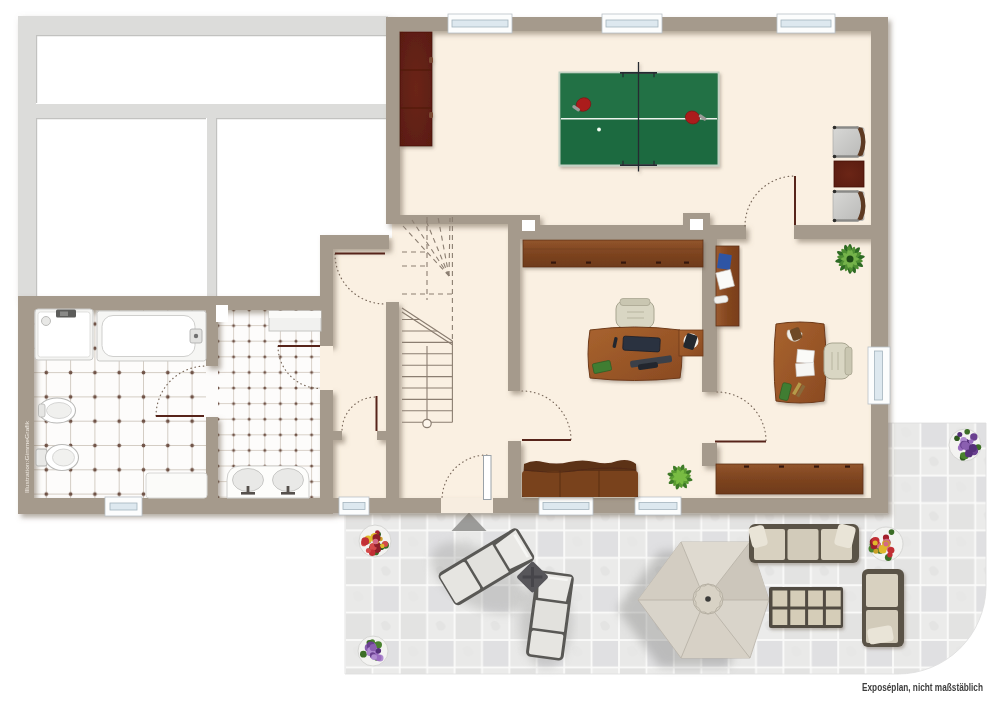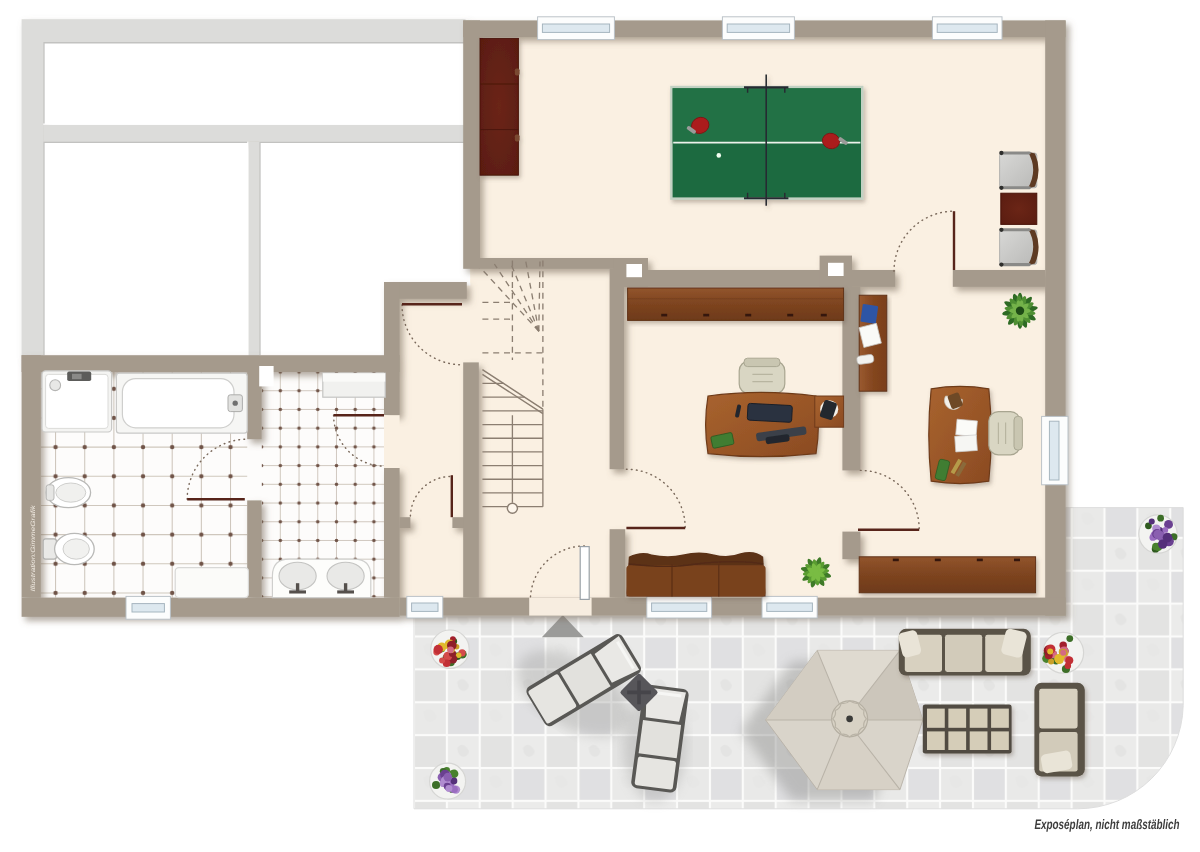--- a/index.html
+++ b/index.html
@@ -1,16 +1,16 @@
 <!DOCTYPE html>
 <html><head>
 <meta charset="utf-8">
 <style>
   html,body{margin:0;padding:0;background:#ffffff;}
-  #plan{width:1000px;height:710px;position:relative;font-family:"Liberation Sans",sans-serif;font-style:italic;}
+  #plan{width:1000px;height:710px;position:relative;font-family:"Liberation Sans",sans-serif;}
 </style>
 </head>
 <body>
 <div id="plan">
 <svg width="1000" height="710" viewBox="0 0 1000 710" xmlns="http://www.w3.org/2000/svg">
 <defs>
   <linearGradient id="woodh" x1="0" y1="0" x2="0" y2="1">
     <stop offset="0" stop-color="#92552c"></stop>
           <stop offset="0.45" stop-color="#7f4520"></stop>
           <stop offset="1" stop-color="#6e3a1a"></stop>

